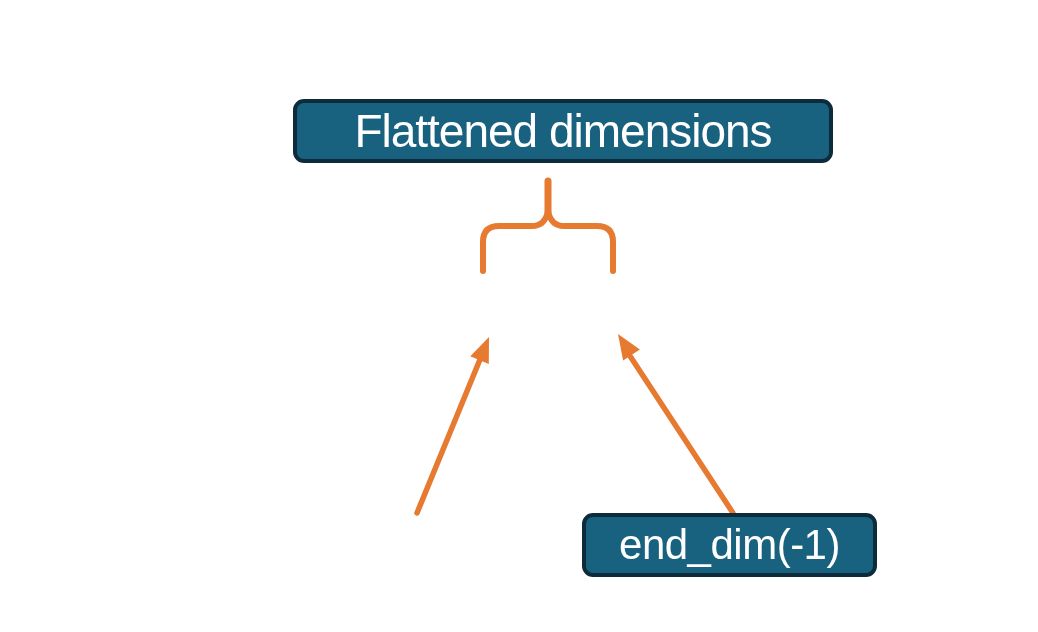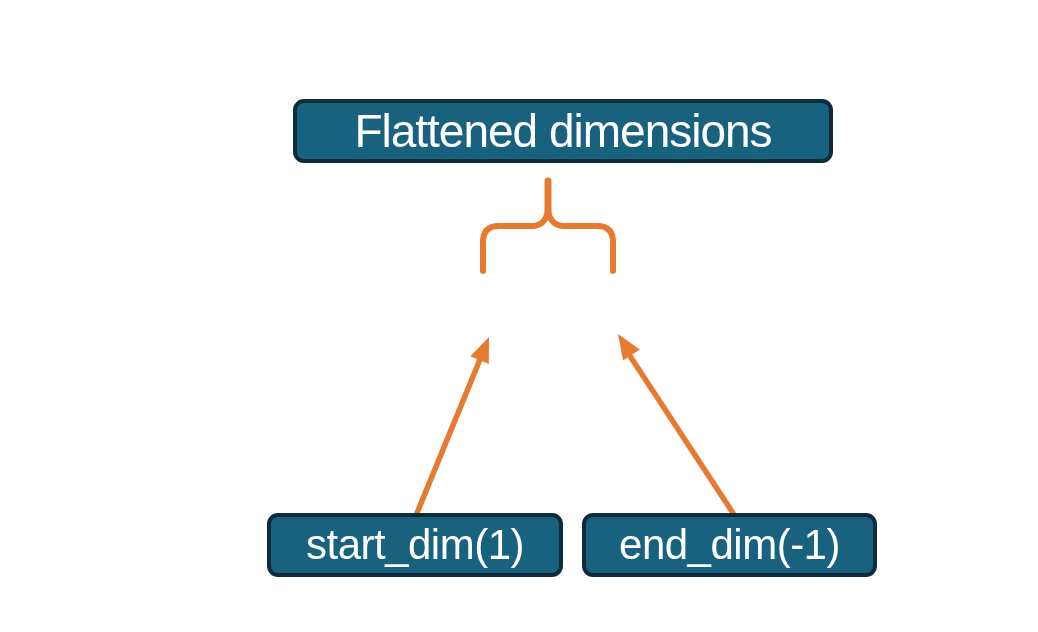--- a/index.html
+++ b/index.html
@@ -106,21 +106,18 @@
       <path class="connector-stroke" d="M733,513 L630,356" stroke-width="5.5"></path>
       <polygon class="connector-fill" points="618,334 639.9,349.6 623.1,360.4"></polygon>
     </g>
   </svg>
 
   <div class="node node-title">
     <span>Flattened dimensions</span>
   </div>
 
 
-  <div class="node node-start">
-    <span>start_dim(1)</span>
-  </div>
 
   <div class="node node-end">
     <span>end_dim(-1)</span>
   </div>
 
 </div>
 
 </body></html>

